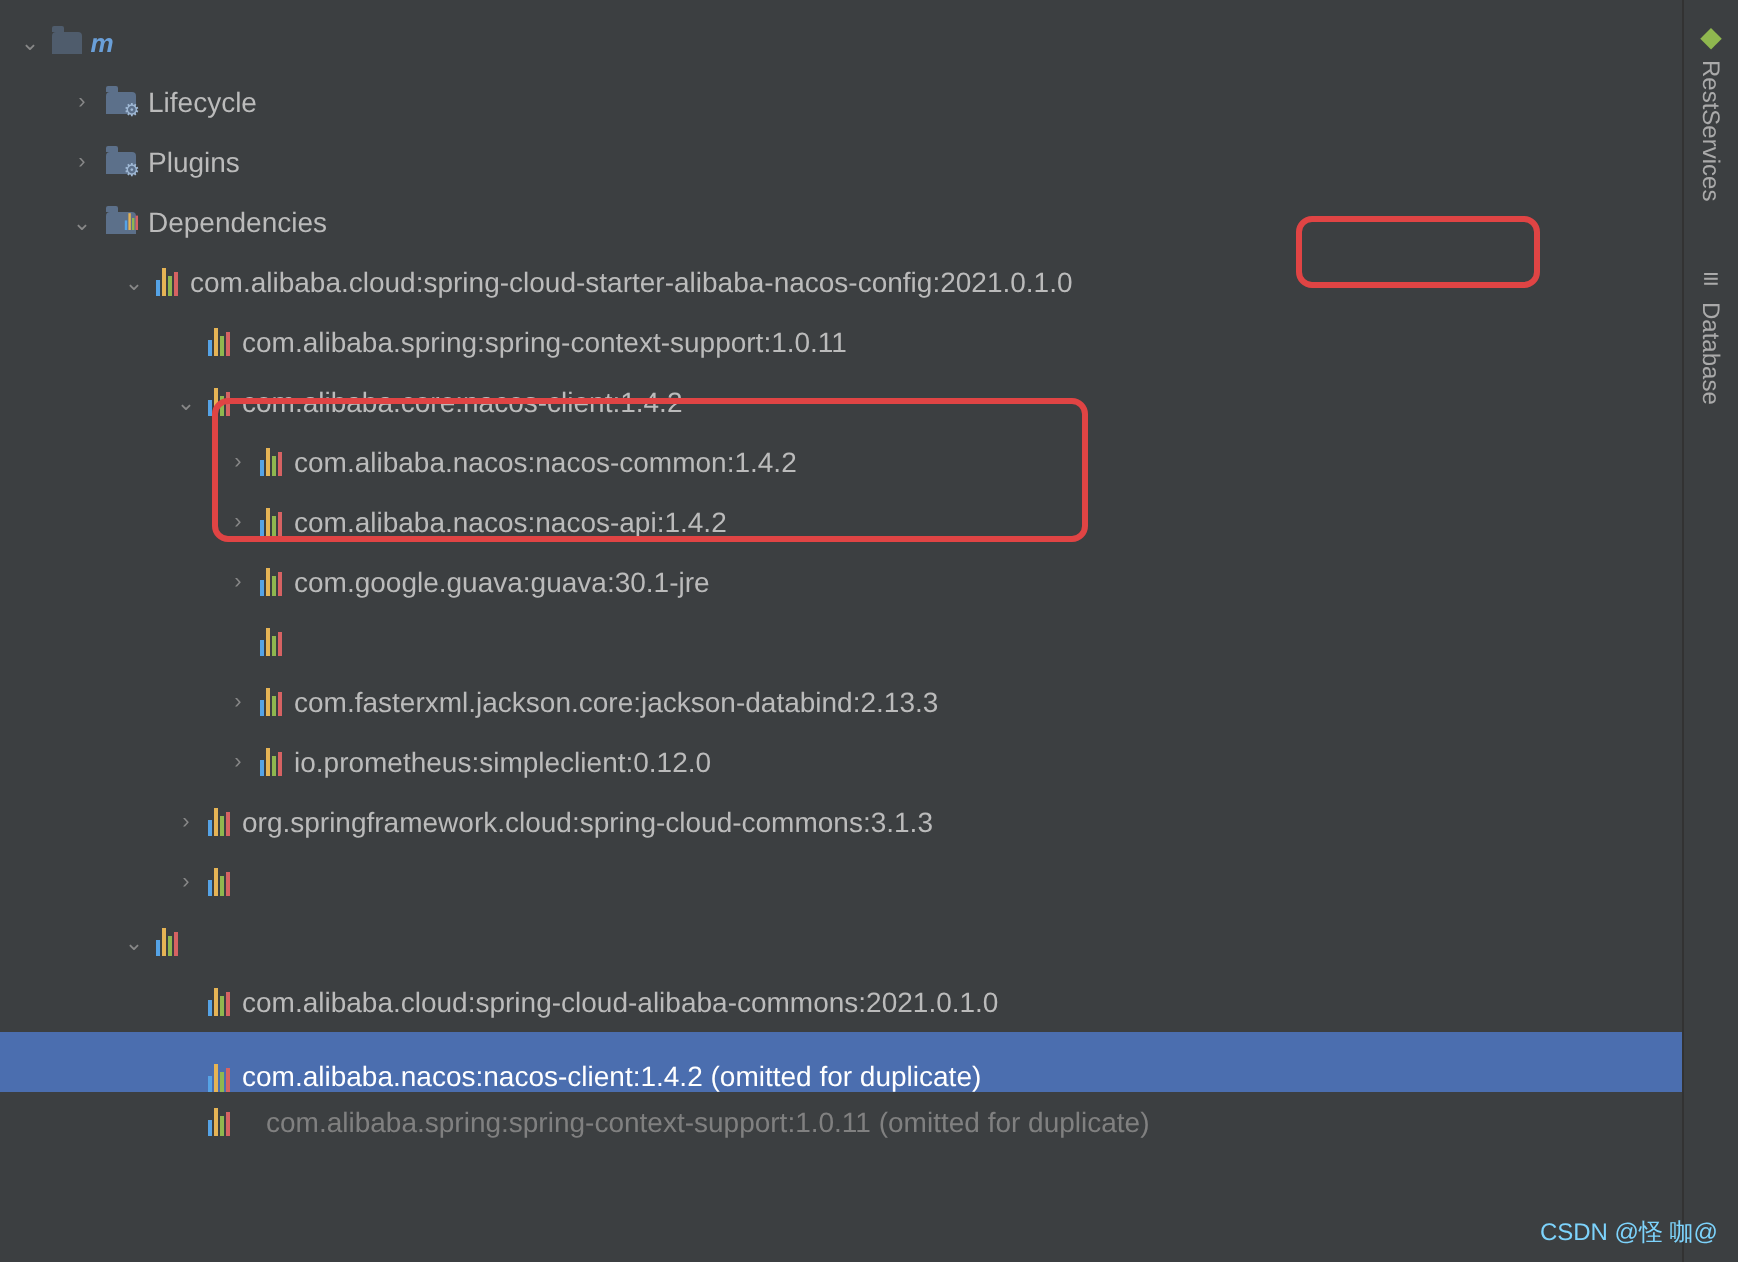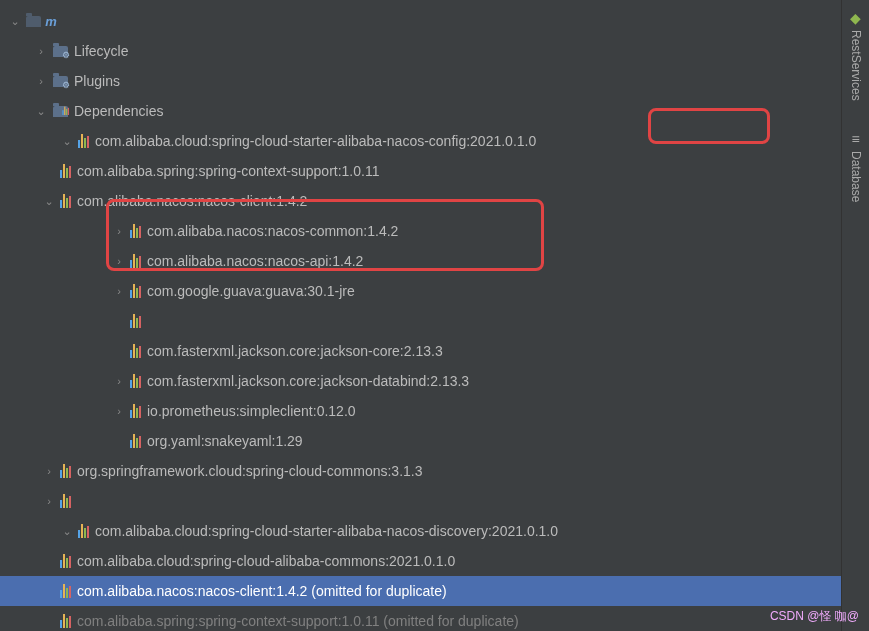--- a/index.html
+++ b/index.html
@@ -44,25 +44,26 @@
     .tree-row {
       display: flex;
       align-items: center;
       height: 30px;
       white-space: nowrap;
       padding-left: 4px;
     }
     .tree-row.selected {
       background: #4b6eaf;
       color: #ffffff;
+      align-items: flex-end;
     }
     .indent-0 { padding-left: 8px; }
     .indent-1 { padding-left: 34px; }
     .indent-2 { padding-left: 60px; }
-    .indent-3 { padding-left: 42px; }
+    .indent-3 { padding-left: 86px; }
     .indent-4 { padding-left: 112px; }
     .arrow {
       width: 14px;
       height: 14px;
       display: inline-flex;
       align-items: center;
       justify-content: center;
       margin-right: 4px;
       color: #888888;
       flex-shrink: 0;
@@ -122,35 +123,35 @@
       bottom: -2px; right: -2px;
       font-size: 9px;
       color: #9fb8d4;
     }
     .folder-bars {
       position: absolute;
       bottom: 0; right: -1px;
     }
     .folder-bars .bars-icon { transform: scale(0.6); transform-origin: bottom right; }
     .label { }
-    .dimmed { color: #808080; }
+    .dimmed { color: #808080; margin-left: 12px; }
     .highlight-box {
       position: absolute;
       border: 3px solid #e04444;
       border-radius: 8px;
       pointer-events: none;
       z-index: 10;
     }
     .hl1 { left: 648px; top: 108px; width: 122px; height: 36px; }
     .hl2 { left: 106px; top: 199px; width: 438px; height: 72px; }
     .watermark {
       position: absolute;
       bottom: 6px; right: 10px;
       font-size: 12px;
-      color: #f0abfc;
+      color: #7dd3fc;
     }
   </style>
 </head>
 <body>
 
 <div class="main-panel">
   <div id="tree-container">
       <div class="tree-row indent-0">
         <span class="arrow">⌄</span>
         <span class="icon">
@@ -220,21 +221,21 @@
       <div class="tree-row indent-3">
         <span class="arrow">⌄</span>
         <span class="icon">
           <span class="bars-icon">
             <span class="b1"></span>
             <span class="b2"></span>
             <span class="b3"></span>
             <span class="b4"></span>
           </span>
         </span>
-        <span class="label">com.alibaba.nacos:nacos-client:1.4.2</span>
+        <span class="label">com.alibaba.core:nacos-client:1.4.2</span>
       </div>
       <div class="tree-row indent-4">
         <span class="arrow">›</span>
         <span class="icon">
           <span class="bars-icon">
             <span class="b1"></span>
             <span class="b2"></span>
             <span class="b3"></span>
             <span class="b4"></span>
           </span>
@@ -270,32 +271,20 @@
         <span class="icon">
           <span class="bars-icon">
             <span class="b1"></span>
             <span class="b2"></span>
             <span class="b3"></span>
             <span class="b4"></span>
           </span>
         </span>
       </div>
       <div class="tree-row indent-4">
-        <span class="arrow spacer">›</span>
-        <span class="icon">
-          <span class="bars-icon">
-            <span class="b1"></span>
-            <span class="b2"></span>
-            <span class="b3"></span>
-            <span class="b4"></span>
-          </span>
-        </span>
-        <span class="label">com.fasterxml.jackson.core:jackson-core:2.13.3</span>
-      </div>
-      <div class="tree-row indent-4">
         <span class="arrow">›</span>
         <span class="icon">
           <span class="bars-icon">
             <span class="b1"></span>
             <span class="b2"></span>
             <span class="b3"></span>
             <span class="b4"></span>
           </span>
         </span>
         <span class="label">com.fasterxml.jackson.core:jackson-databind:2.13.3</span>
@@ -305,32 +294,20 @@
         <span class="icon">
           <span class="bars-icon">
             <span class="b1"></span>
             <span class="b2"></span>
             <span class="b3"></span>
             <span class="b4"></span>
           </span>
         </span>
         <span class="label">io.prometheus:simpleclient:0.12.0</span>
       </div>
-      <div class="tree-row indent-4">
-        <span class="arrow spacer">›</span>
-        <span class="icon">
-          <span class="bars-icon">
-            <span class="b1"></span>
-            <span class="b2"></span>
-            <span class="b3"></span>
-            <span class="b4"></span>
-          </span>
-        </span>
-        <span class="label">org.yaml:snakeyaml:1.29</span>
-      </div>
       <div class="tree-row indent-3">
         <span class="arrow">›</span>
         <span class="icon">
           <span class="bars-icon">
             <span class="b1"></span>
             <span class="b2"></span>
             <span class="b3"></span>
             <span class="b4"></span>
           </span>
         </span>
@@ -350,21 +327,20 @@
       <div class="tree-row indent-2">
         <span class="arrow">⌄</span>
         <span class="icon">
           <span class="bars-icon">
             <span class="b1"></span>
             <span class="b2"></span>
             <span class="b3"></span>
             <span class="b4"></span>
           </span>
         </span>
-        <span class="label">com.alibaba.cloud:spring-cloud-starter-alibaba-nacos-discovery:2021.0.1.0</span>
       </div>
       <div class="tree-row indent-3">
         <span class="arrow spacer">›</span>
         <span class="icon">
           <span class="bars-icon">
             <span class="b1"></span>
             <span class="b2"></span>
             <span class="b3"></span>
             <span class="b4"></span>
           </span>

